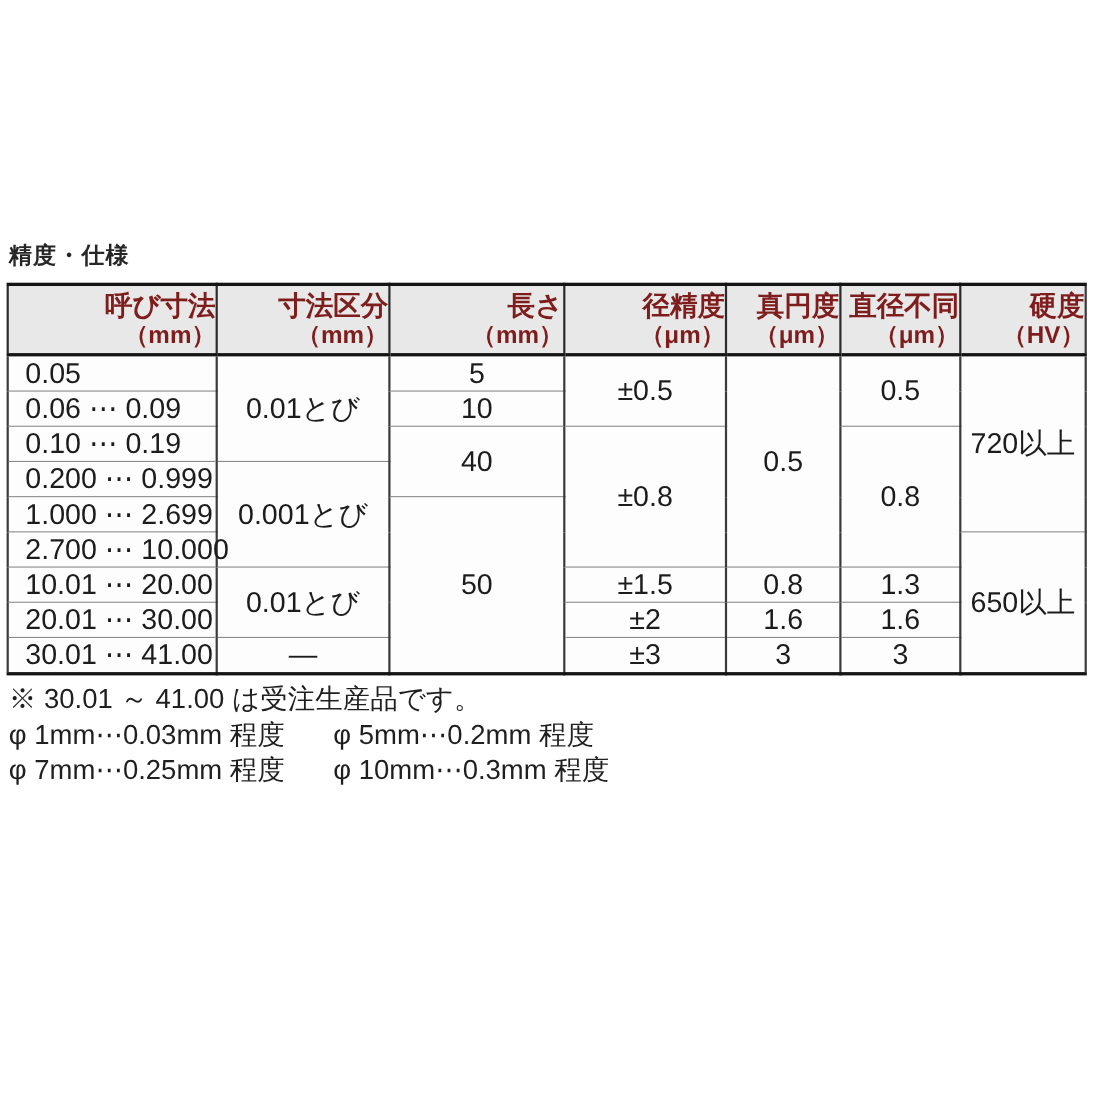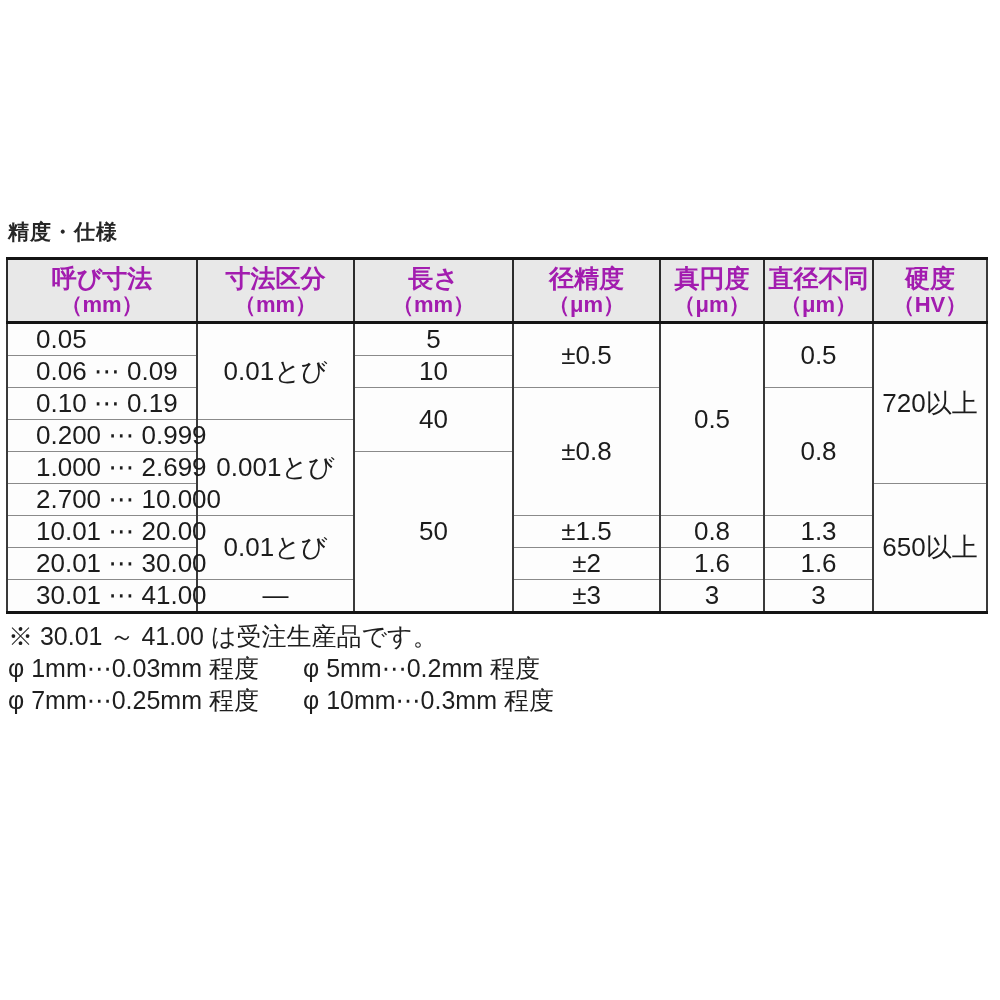--- a/index.html
+++ b/index.html
@@ -29,40 +29,40 @@
     border-top:3px solid #141414;
     border-bottom:3px solid #141414;
   }
   table.spec thead tr { height:64px; }
   table.spec tbody tr { height:31px; }
   table.spec th {
     background:#e8e8e8;
     border-left:2px solid #2b2b2b;
     border-bottom:3px solid #141414;
     font-weight:700;
-    text-align:center;
+    text-align:right;
     vertical-align:middle;
     padding:2px 0;
-    color:#a21caf;
+    color:#7f1d1d;
   }
   table.spec th .h1 { font-size:25px; line-height:28px; }
   table.spec th .h2 { font-size:22px; line-height:26px; }
   table.spec td {
     border-left:2px solid #3a3a3a;
     border-top:1px solid #8a8a8a;
     font-size:26px;
     text-align:center;
     vertical-align:middle;
     color:#1c1c1c;
     padding:0;
     background:#fdfdfd;
   }
   table.spec td.nominal {
     text-align:left;
-    padding-left:28px;
+    padding-left:15px;
     white-space:pre;
   }
   .notes { margin-top:6px; margin-left:2px; }
   .note-line { font-size:25px; line-height:32px; white-space:pre-wrap; }
   .section-heading { font-size:25px; line-height:33px; font-weight:600; margin-top:2px; }
   .chamfer-line { display:flex; gap:44px; font-size:25px; line-height:32px; }
   .chamfer-item { white-space:pre; }
 </style>
 </head>
 <body>

